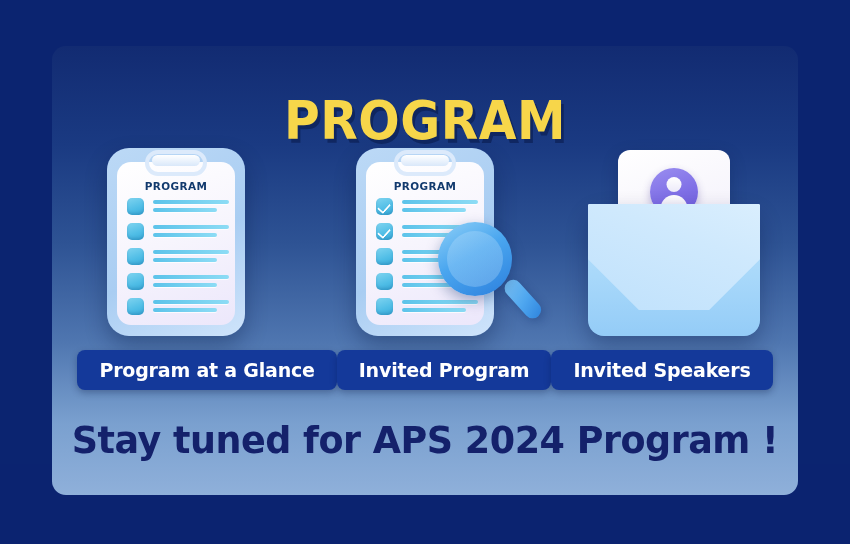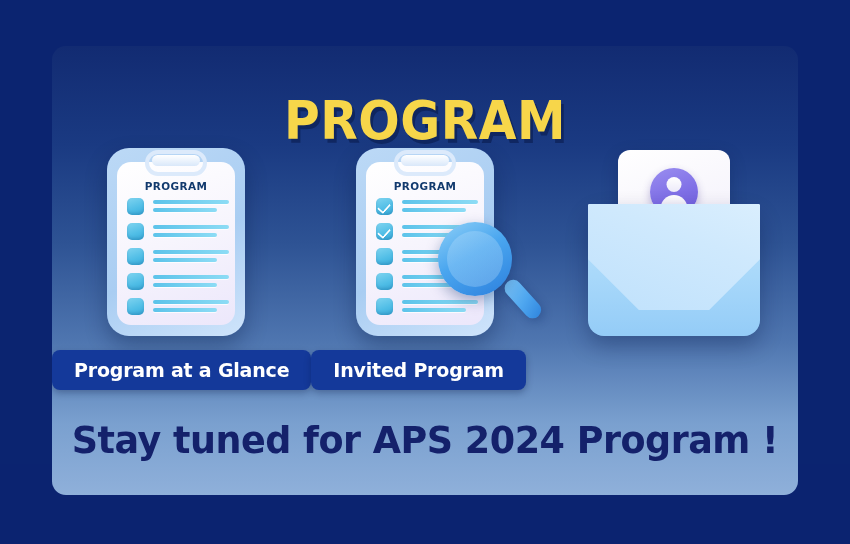--- a/index.html
+++ b/index.html
@@ -197,21 +197,21 @@
     transform: rotate(45deg);
     border-radius: 22px;
   }
 
   
   #btn-row {
     position: absolute;
     left: 0; top: 304px;
     width: 746px;
     display: flex;
-    justify-content: flex-start;
+    justify-content: center;
     align-items: center;
   }
   .pill {
     background: #14399a;
     color: #ffffff;
     border: none;
     border-radius: 8px;
     padding: 9px 22px;
     font-size: 19px;
     font-weight: 700;
@@ -357,18 +357,19 @@
           <div class="env-body"></div>
           <div class="env-flap"></div>
         </div>
       </div>
 
     </div>
 
     <div id="btn-row">
       <button class="pill">Program at a Glance</button>
       <button class="pill">Invited Program</button>
+      <button class="pill">Invited Speakers</button>
     </div>
 
     <div id="tagline">Stay tuned for APS 2024 Program !</div>
 
   </div>
 </div>
 
 </body></html>

